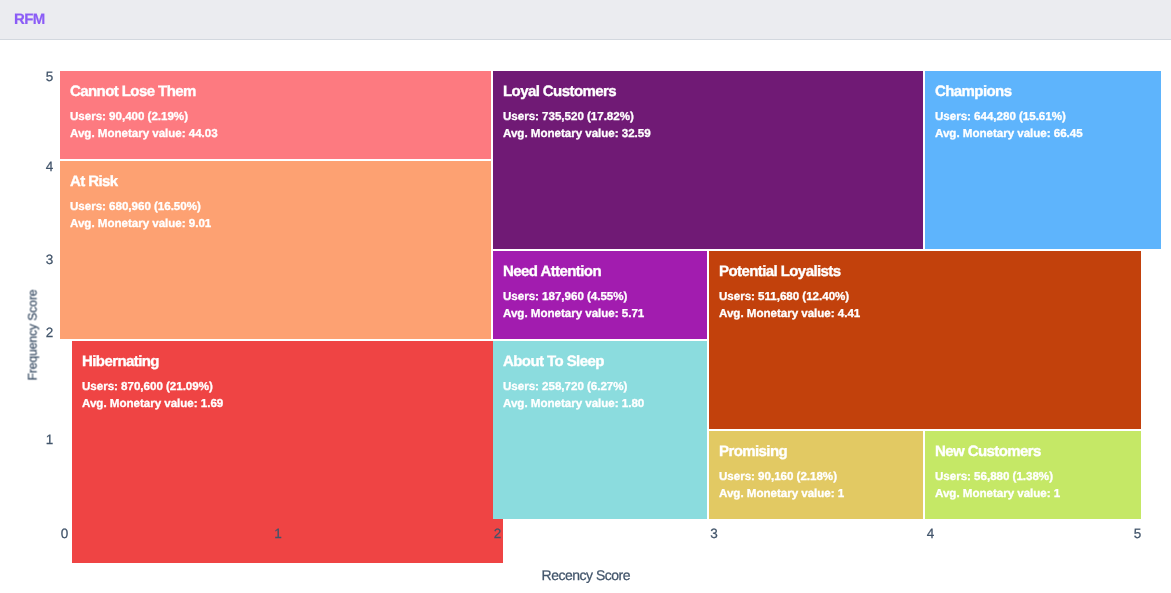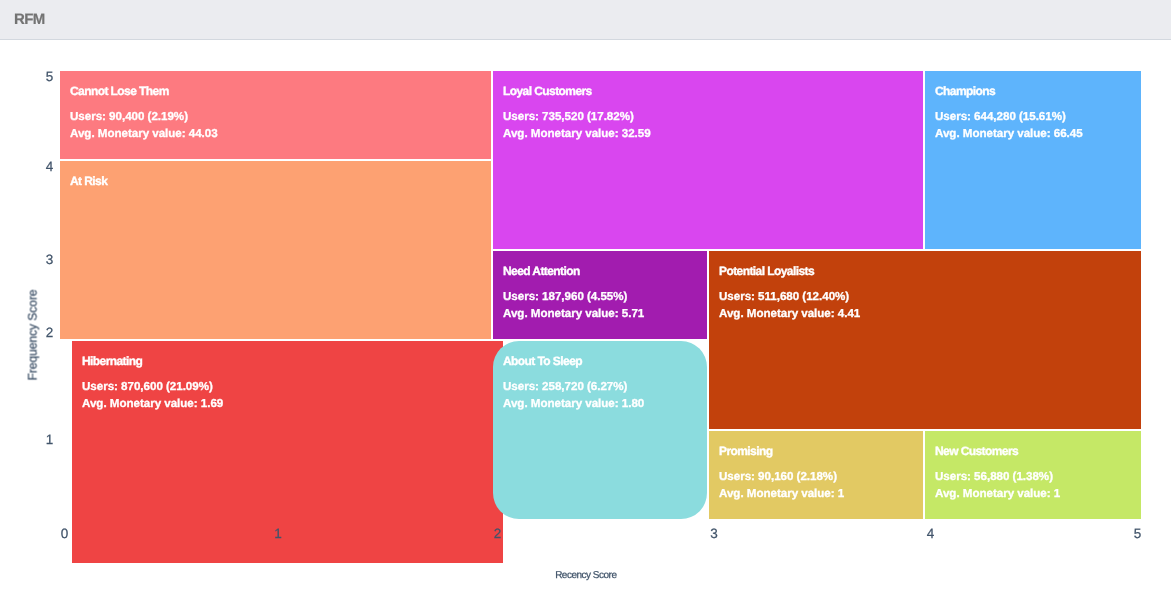--- a/index.html
+++ b/index.html
@@ -7,42 +7,42 @@
   body{width:1171px;height:593px;background:#ffffff;
        font-family:"Liberation Sans",sans-serif;overflow:hidden;
        text-rendering:geometricPrecision;}
   *{-webkit-font-smoothing:antialiased;}
   #header-title,.cell-title,.cell-stats,.ytick,.xtick,#ylabel,#xlabel{will-change:opacity;}
 
   
   #header{position:absolute;left:0;top:0;width:1171px;height:40px;
           background:#ebecf0;border-bottom:1px solid #d3d8df;box-sizing:border-box;}
   #header-title{position:absolute;left:14px;top:11.5px;font-size:15px;
-                font-weight:bold;color:#737373;letter-spacing:-0.65px;line-height:16px;
+                font-weight:bold;color:#8b5cf6;letter-spacing:-0.65px;line-height:16px;
                 -webkit-text-stroke:0.2px currentColor;}
 
   
   #plot{position:absolute;left:0;top:40px;width:1171px;height:553px;}
   .cell{position:absolute;box-sizing:border-box;color:#ffffff;overflow:hidden;}
-  .cell-title{position:absolute;left:10px;top:11.9px;font-size:12px;font-weight:bold;
+  .cell-title{position:absolute;left:10px;top:11.9px;font-size:15px;font-weight:bold;
               line-height:17px;white-space:nowrap;letter-spacing:-0.58px;
               -webkit-text-stroke:0.35px currentColor;}
   .cell-stats{position:absolute;left:10px;top:38.3px;font-size:11.6px;font-weight:bold;
               line-height:16.5px;white-space:nowrap;letter-spacing:-0.03px;
               -webkit-text-stroke:0.3px currentColor;}
 
   
   .ytick{position:absolute;left:27.3px;width:26px;color:#41546a;font-size:13.5px;
          text-align:right;line-height:13px;-webkit-text-stroke:0.25px currentColor;}
   .xtick{position:absolute;top:486.5px;width:40px;color:#41546a;font-size:13.5px;
          text-align:center;line-height:13px;-webkit-text-stroke:0.25px currentColor;}
   #ylabel{position:absolute;color:#41546a;font-size:12.2px;line-height:13px;
           letter-spacing:-0.12px;white-space:nowrap;-webkit-text-stroke:0.25px currentColor;
           transform-origin:50% 50%;transform:translate(-50%,-50%) rotate(-90deg);}
-  #xlabel{position:absolute;left:0;color:#41546a;font-size:10px;line-height:13px;
+  #xlabel{position:absolute;left:0;color:#41546a;font-size:14px;line-height:13px;
           letter-spacing:-0.5px;white-space:nowrap;text-align:center;
           -webkit-text-stroke:0.25px currentColor;}
 </style>
 </head>
 <body>
 
 <div id="header">
   <div id="header-title">RFM</div>
 </div>
 
@@ -50,50 +50,54 @@
 
   <div class="cell" style="left: 60px; top: 31px; width: 431px; height: 88px; background: rgb(253, 122, 128);">
     <div class="cell-title">Cannot Lose Them</div>
     <div class="cell-stats">
       <div>Users: 90,400 (2.19%)</div>
       <div>Avg. Monetary value: 44.03</div>
     </div>
   </div>
   <div class="cell" style="left: 60px; top: 121px; width: 431px; height: 178px; background: rgb(253, 161, 114);">
     <div class="cell-title">At Risk</div>
+    <div class="cell-stats">
+      <div>Users: 680,960 (16.50%)</div>
+      <div>Avg. Monetary value: 9.01</div>
+    </div>
   </div>
   <div class="cell" style="left: 72px; top: 301px; width: 431px; height: 222px; background: #ef4444;">
     <div class="cell-title">Hibernating</div>
     <div class="cell-stats">
       <div>Users: 870,600 (21.09%)</div>
       <div>Avg. Monetary value: 1.69</div>
     </div>
   </div>
-  <div class="cell" style="left: 493px; top: 31px; width: 430px; height: 178px; background: #d946ef;">
+  <div class="cell" style="left: 493px; top: 31px; width: 430px; height: 178px; background: #701a75;">
     <div class="cell-title">Loyal Customers</div>
     <div class="cell-stats">
       <div>Users: 735,520 (17.82%)</div>
       <div>Avg. Monetary value: 32.59</div>
     </div>
   </div>
   <div class="cell" style="left: 493px; top: 211px; width: 214px; height: 88px; background: #a21caf;">
     <div class="cell-title">Need Attention</div>
     <div class="cell-stats">
       <div>Users: 187,960 (4.55%)</div>
       <div>Avg. Monetary value: 5.71</div>
     </div>
   </div>
-  <div class="cell" style="left: 493px; top: 301px; width: 214px; height: 178px; background: rgb(139, 220, 222); border-radius: 26px;">
+  <div class="cell" style="left: 493px; top: 301px; width: 214px; height: 178px; background: rgb(139, 220, 222);">
     <div class="cell-title">About To Sleep</div>
     <div class="cell-stats">
       <div>Users: 258,720 (6.27%)</div>
       <div>Avg. Monetary value: 1.80</div>
     </div>
   </div>
-  <div class="cell" style="left: 925px; top: 31px; width: 216px; height: 178px; background: rgb(94, 180, 252);">
+  <div class="cell" style="left: 925px; top: 31px; width: 236px; height: 178px; background: rgb(94, 180, 252);">
     <div class="cell-title">Champions</div>
     <div class="cell-stats">
       <div>Users: 644,280 (15.61%)</div>
       <div>Avg. Monetary value: 66.45</div>
     </div>
   </div>
   <div class="cell" style="left: 709px; top: 211px; width: 432px; height: 178px; background: #c2410c;">
     <div class="cell-title">Potential Loyalists</div>
     <div class="cell-stats">
       <div>Users: 511,680 (12.40%)</div>

